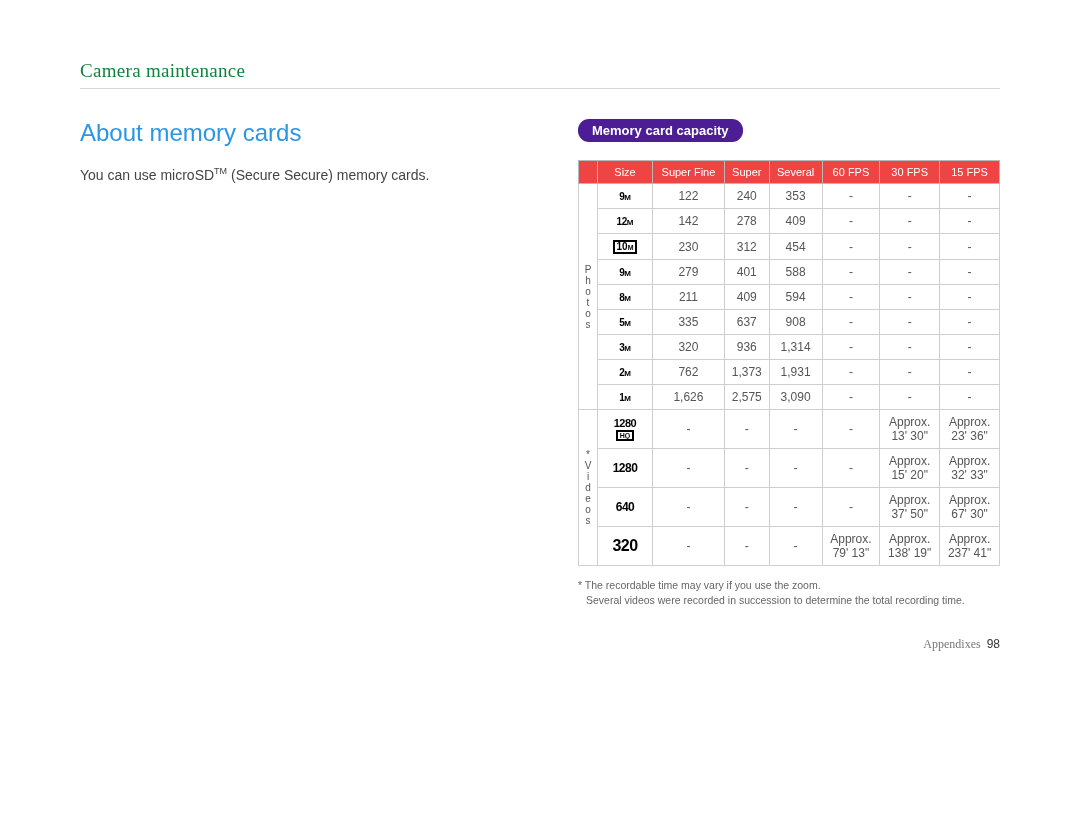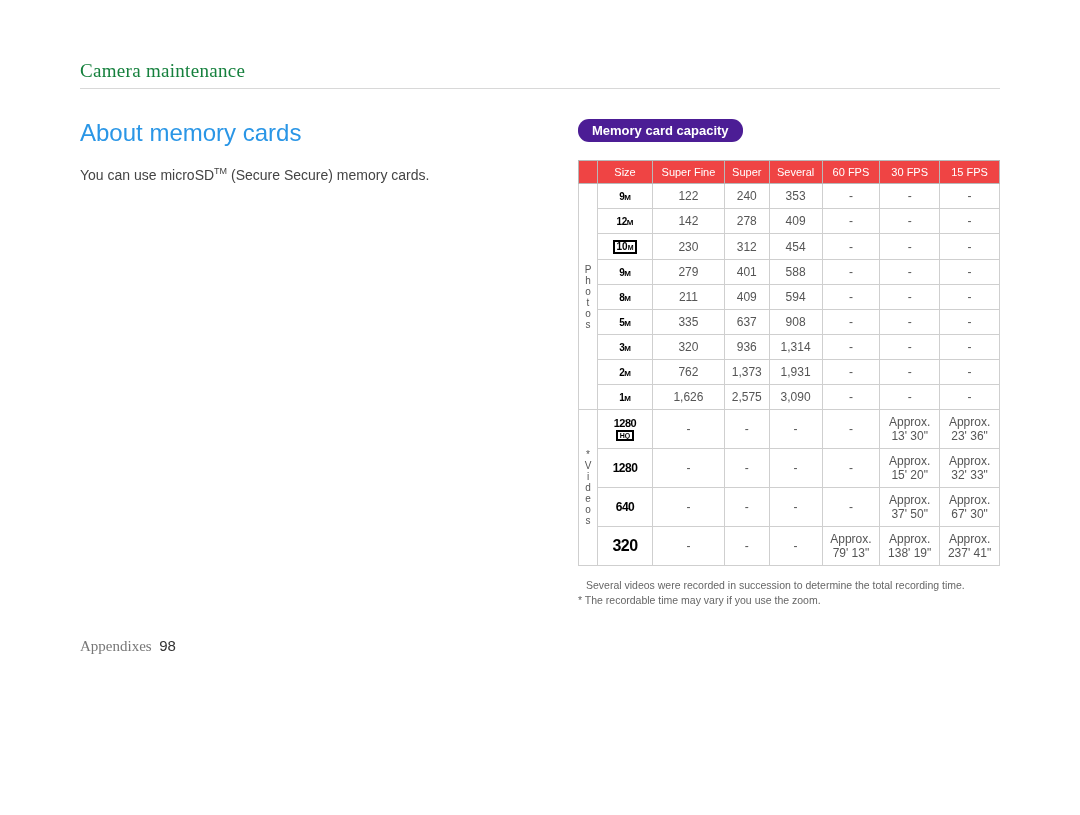--- a/index.html
+++ b/index.html
@@ -13,21 +13,21 @@
   .tm{font-size:9px;vertical-align:super}
   table.cap{border-collapse:collapse;width:100%;font-size:12px;color:#555;margin-top:10px}
   table.cap th{background:#ef4444;color:#fff;font-weight:400;font-size:11px;padding:5px 4px;border:1px solid #b8b8b8;text-align:center}
   table.cap td{border:1px solid #cfcfcf;text-align:center;padding:5px 4px;vertical-align:middle}
   table.cap td.vlabel{border:1px solid #cfcfcf;font-size:10px;line-height:1.1;width:14px;padding:2px 2px;color:#555}
   .sizecell{width:46px}
   .sizeicon{display:inline-block;font-size:10px;font-weight:700;color:#000;font-family:Arial,sans-serif}
   .sizeicon .box{border:2px solid #000;padding:0 2px;line-height:1;display:inline-block}
   .sizeicon .plain{font-weight:900;letter-spacing:-0.5px}
   .footnote{font-size:10.5px;color:#666;margin-top:12px;line-height:1.4}
-  .footer{text-align:left;font-size:15px;color:#777;margin-top:30px;font-family:"Times New Roman",serif}
+  .footer{text-align:right;font-size:12px;color:#777;margin-top:30px;font-family:"Times New Roman",serif}
   .footer .pn{color:#333;font-family:Arial,sans-serif}
 </style>
 </head>
 <body>
 
 <div class="page">
 
   <div class="breadcrumb">Camera maintenance</div>
 
   <div class="columns">
@@ -172,22 +172,22 @@
               <td>-</td>
               <td>-</td>
               <td>Approx.<br>79' 13"</td>
               <td>Approx.<br>138' 19"</td>
               <td>Approx.<br>237' 41"</td>
             </tr>
           </tbody>
       </table>
 
       <div class="footnote">
+        <div>* The recordable time may vary if you use the zoom.</div>
         <div style="padding-left:8px">Several videos were recorded in succession to determine the total recording time.</div>
-        <div>* The recordable time may vary if you use the zoom.</div>
       </div>
     </div>
 
   </div>
 
   <div class="footer">
     <span>Appendixes</span>&nbsp;&nbsp;<span class="pn">98</span>
   </div>
 
 </div>

